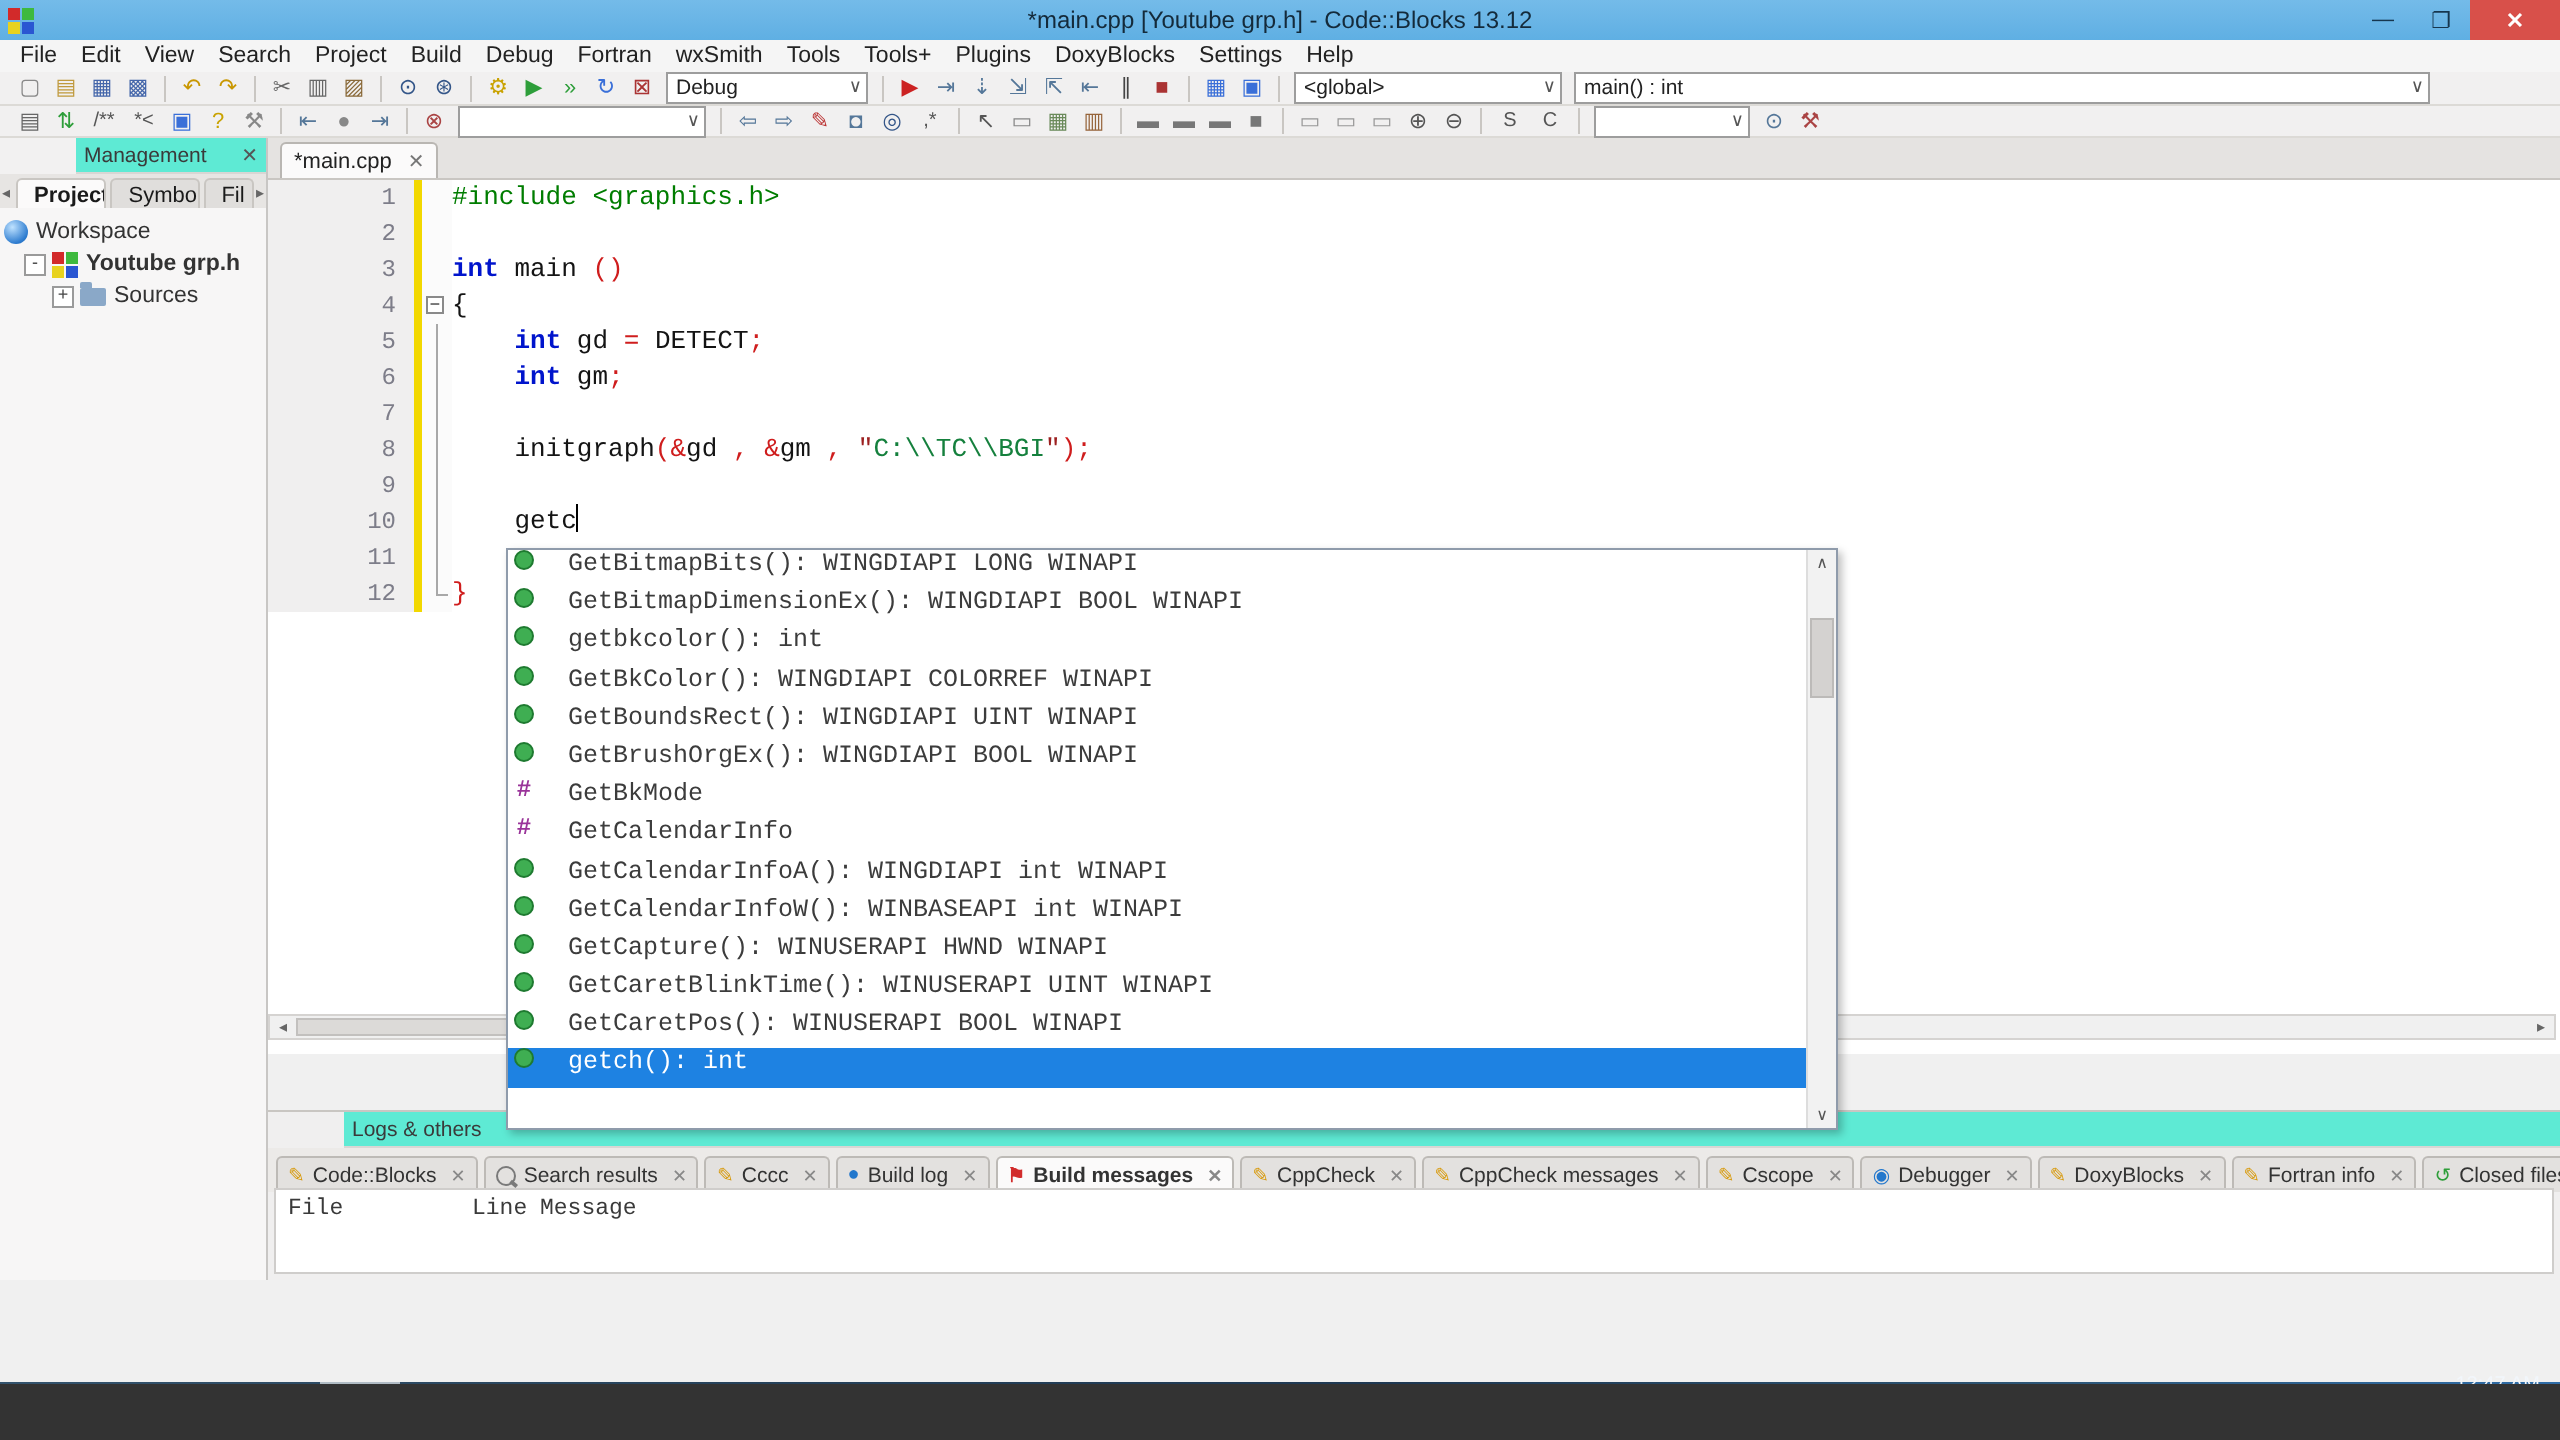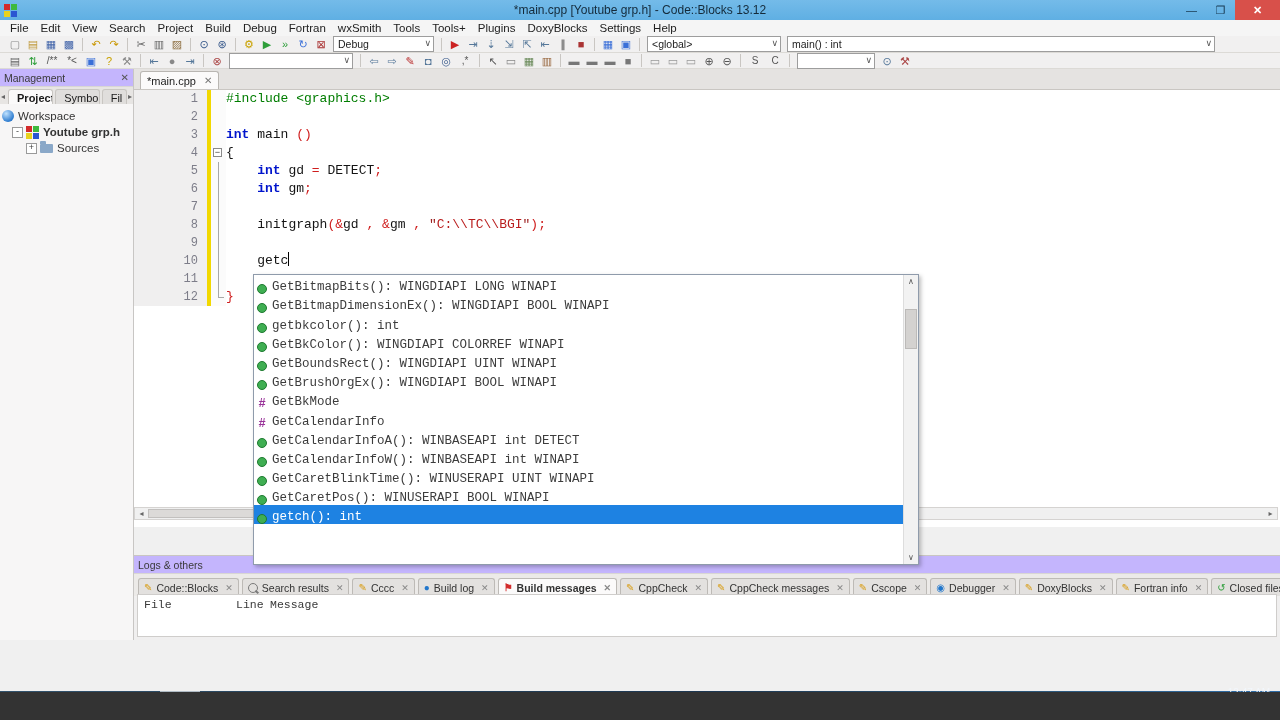--- a/index.html
+++ b/index.html
@@ -34,21 +34,21 @@
         font-size:11px;line-height:14px;margin:0 1px;white-space:nowrap;}
   .tsep{width:1px;height:13px;background:#c9c6c2;margin:0 4px;}
   .combo{height:14px;background:#fff;border:1px solid #9d9d9d;font-size:10.5px;color:#222;
          display:flex;align-items:center;padding-left:4px;position:relative;margin:0 3px;box-sizing:content-box;}
   .combo .arr{position:absolute;right:2px;top:1px;font-size:9px;color:#555;}
   .ttext{font-size:10px;color:#555;margin:0 2px;white-space:nowrap;}
   
   .mgmt{position:absolute;left:0;top:69px;width:134px;bottom:52px;background:#f2f1f1;
         border-right:1px solid #c8c6c4;box-sizing:border-box;}
   .panel-caption{height:15px;display:flex;align-items:center;justify-content:space-between;
-                 font-size:10.5px;color:#3a3a3a;padding:1px 4px;border-bottom:1px solid #d8d6d4;background:#c4b5fd;}
+                 font-size:10.5px;color:#3a3a3a;padding:1px 4px;border-bottom:1px solid #d8d6d4;background:#5eead4;margin-left:38px;}
   .panel-caption .x{font-size:10px;color:#555;}
   .mgmt-tabs{display:flex;align-items:flex-end;height:19px;border-bottom:1px solid #c9c6c2;
              background:#e7e5e3;font-size:11px;}
   .mgmt-tab{padding:2px 8px 2px;border:1px solid #c9c6c2;border-bottom:none;background:#e0dedc;
             border-radius:3px 3px 0 0;margin-left:2px;white-space:nowrap;overflow:hidden;}
   .mgmt-tab.active{background:#fbfafa;font-weight:bold;}
   .mgmt-scroll{font-size:8px;color:#666;padding:0 1px;align-self:center;}
   .tree{padding-top:4px;background:#f7f6f6;position:absolute;top:35px;bottom:0;left:0;right:0;}
   .tree-row{display:flex;align-items:center;height:16px;font-size:11.5px;color:#333;white-space:nowrap;}
   .tree-row .expander{width:9px;height:9px;border:1px solid #9a9a9a;background:#fff;font-size:9px;
@@ -70,33 +70,33 @@
           font-size:12px;line-height:18px;flex:none;}
   .ln-bar{width:4px;background:#f2d800;flex:none;}
   .ln-fold{width:15px;flex:none;position:relative;background:#fbfbfb;}
   .ln-fold.line:before{content:"";position:absolute;left:7px;top:0;bottom:0;width:1px;background:#a8a8a8;}
   .ln-fold.end:before{content:"";position:absolute;left:7px;top:0;height:9px;width:1px;background:#a8a8a8;}
   .ln-fold.end:after{content:"";position:absolute;left:7px;top:9px;width:6px;height:1px;background:#a8a8a8;}
   .fold-box{position:absolute;left:2px;top:4px;width:9px;height:9px;border:1px solid #8a8a8a;
             background:#fff;font-size:9px;line-height:8px;text-align:center;color:#333;box-sizing:border-box;}
   .code-text{font-size:13px;line-height:18px;white-space:pre;}
   .seg-pp{color:#007d00;} .seg-kw{color:#0014cc;font-weight:bold;} .seg-pl{color:#141414;}
-  .seg-op{color:#cf1d1d;} .seg-str{color:#b91c1c;} .seg-strq{color:#9c2020;}
+  .seg-op{color:#cf1d1d;} .seg-str{color:#15803d;} .seg-strq{color:#9c2020;}
   .caret{display:inline-block;width:1px;height:14px;background:#000;vertical-align:-2px;}
   .hscroll{position:absolute;left:134px;right:2px;bottom:172px;height:13px;background:#f0f0f0;
            border:1px solid #d5d3d1;display:flex;align-items:center;box-sizing:border-box;}
   .hscroll .harr{width:13px;text-align:center;font-size:8px;color:#666;}
   .hscroll .htrack{flex:1;height:100%;position:relative;}
   .hscroll .hthumb{position:absolute;left:0;top:1px;bottom:1px;width:45%;background:#dcdad8;border:1px solid #c2c0be;}
   
   .popup{position:absolute;left:253px;top:274px;width:664px;height:289px;background:#fff;
          border:1px solid #8f9bab;box-shadow:2px 2px 4px rgba(0,0,0,.25);z-index:30;display:flex;}
   .popup-list{flex:1;overflow:hidden;}
-  .popup-item{height:19.2px;display:flex;align-items:flex-end;padding-left:3px;
-              font-family:"Liberation Mono",monospace;font-size:12.5px;color:#3c3c3c;white-space:nowrap;}
+  .popup-item{height:19.2px;display:flex;align-items:flex-start;padding-left:3px;
+              font-family:"Liberation Mono",monospace;font-size:12.5px;color:#3c3c3c;white-space:nowrap;gap:12px;}
   .popup-item.selected{background:#1e82e2;color:#fff;}
   .ac-func{width:10px;height:10px;border-radius:50%;background:#3fae52;border:1px solid #1e7a30;
            flex:none;margin-right:5px;box-sizing:border-box;}
   .ac-def{width:10px;flex:none;margin-right:5px;color:#993399;font-weight:bold;font-size:12px;line-height:10px;text-align:center;}
   .popup-sb{width:14px;background:#f2f2f2;border-left:1px solid #ddd;display:flex;flex-direction:column;align-items:center;}
   .popup-sb .sarr{height:13px;font-size:8px;color:#555;line-height:13px;}
   .popup-sb .strack{flex:1;width:100%;position:relative;}
   .popup-sb .sthumb{position:absolute;top:8%;left:1px;right:1px;height:38px;background:#d4d2d0;border:1px solid #bcbab8;}
   
   .logs{position:absolute;left:134px;top:555px;right:0;bottom:52px;background:#f0efef;border-top:1px solid #c9c6c2;}
@@ -562,25 +562,29 @@
         <div class="popup-item">
           <span class="ac-def">#</span>
           <span>GetBkMode</span>
         </div>
         <div class="popup-item">
           <span class="ac-def">#</span>
           <span>GetCalendarInfo</span>
         </div>
         <div class="popup-item">
           <span class="ac-func"></span>
-          <span>GetCalendarInfoA(): WINBASEAPI int DETECT</span>
+          <span>GetCalendarInfoA(): WINGDIAPI int WINAPI</span>
         </div>
         <div class="popup-item">
           <span class="ac-func"></span>
           <span>GetCalendarInfoW(): WINBASEAPI int WINAPI</span>
+        </div>
+        <div class="popup-item">
+          <span class="ac-func"></span>
+          <span>GetCapture(): WINUSERAPI HWND WINAPI</span>
         </div>
         <div class="popup-item">
           <span class="ac-func"></span>
           <span>GetCaretBlinkTime(): WINUSERAPI UINT WINAPI</span>
         </div>
         <div class="popup-item">
           <span class="ac-func"></span>
           <span>GetCaretPos(): WINUSERAPI BOOL WINAPI</span>
         </div>
         <div class="popup-item selected">

